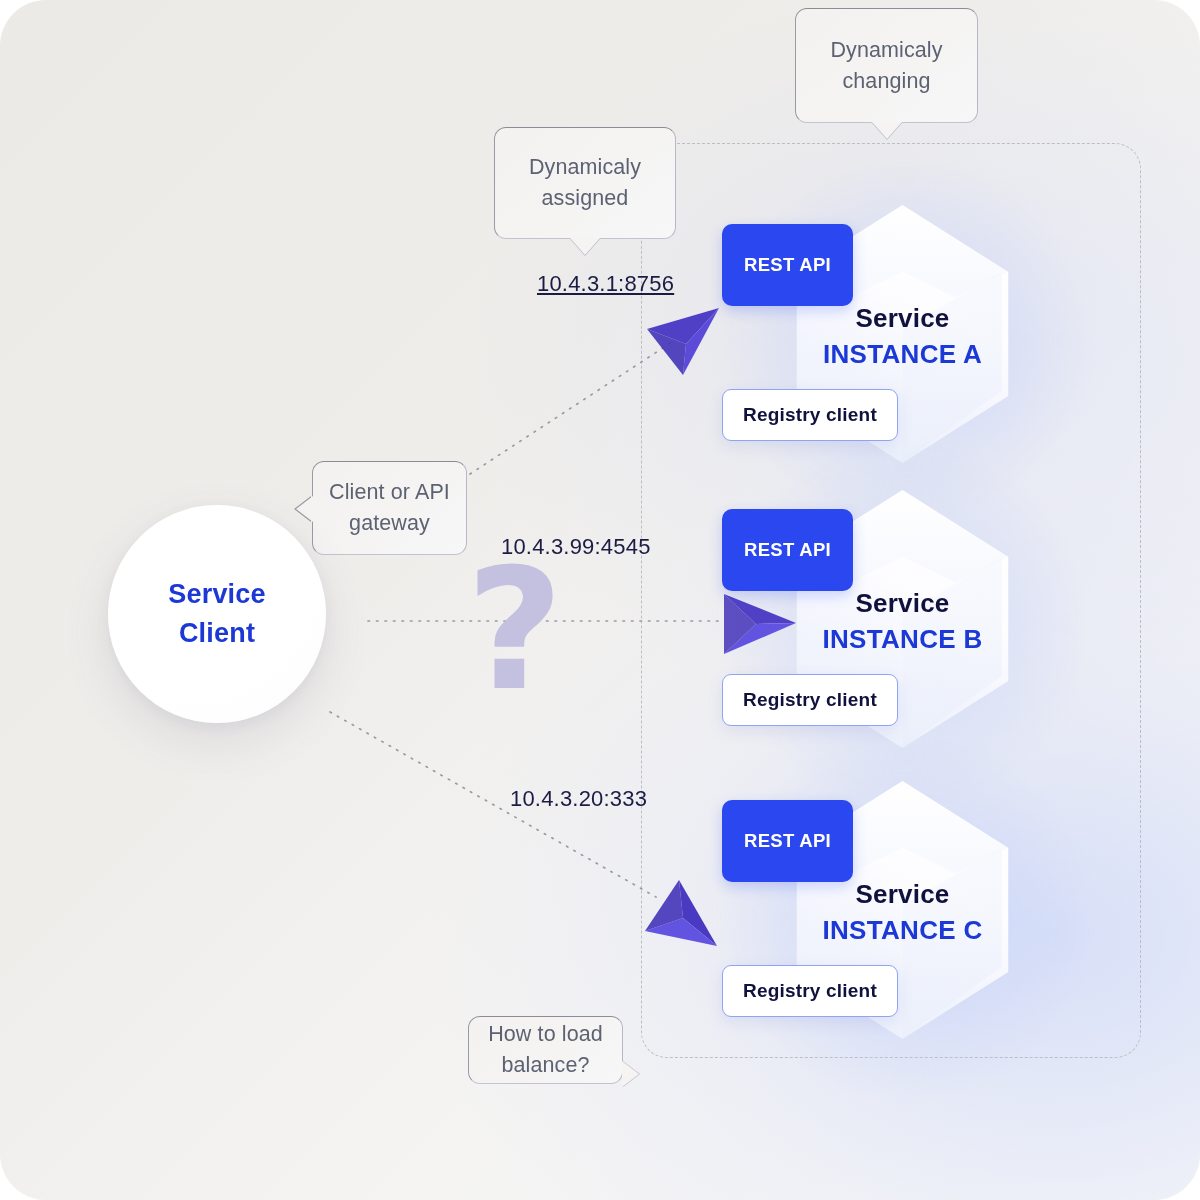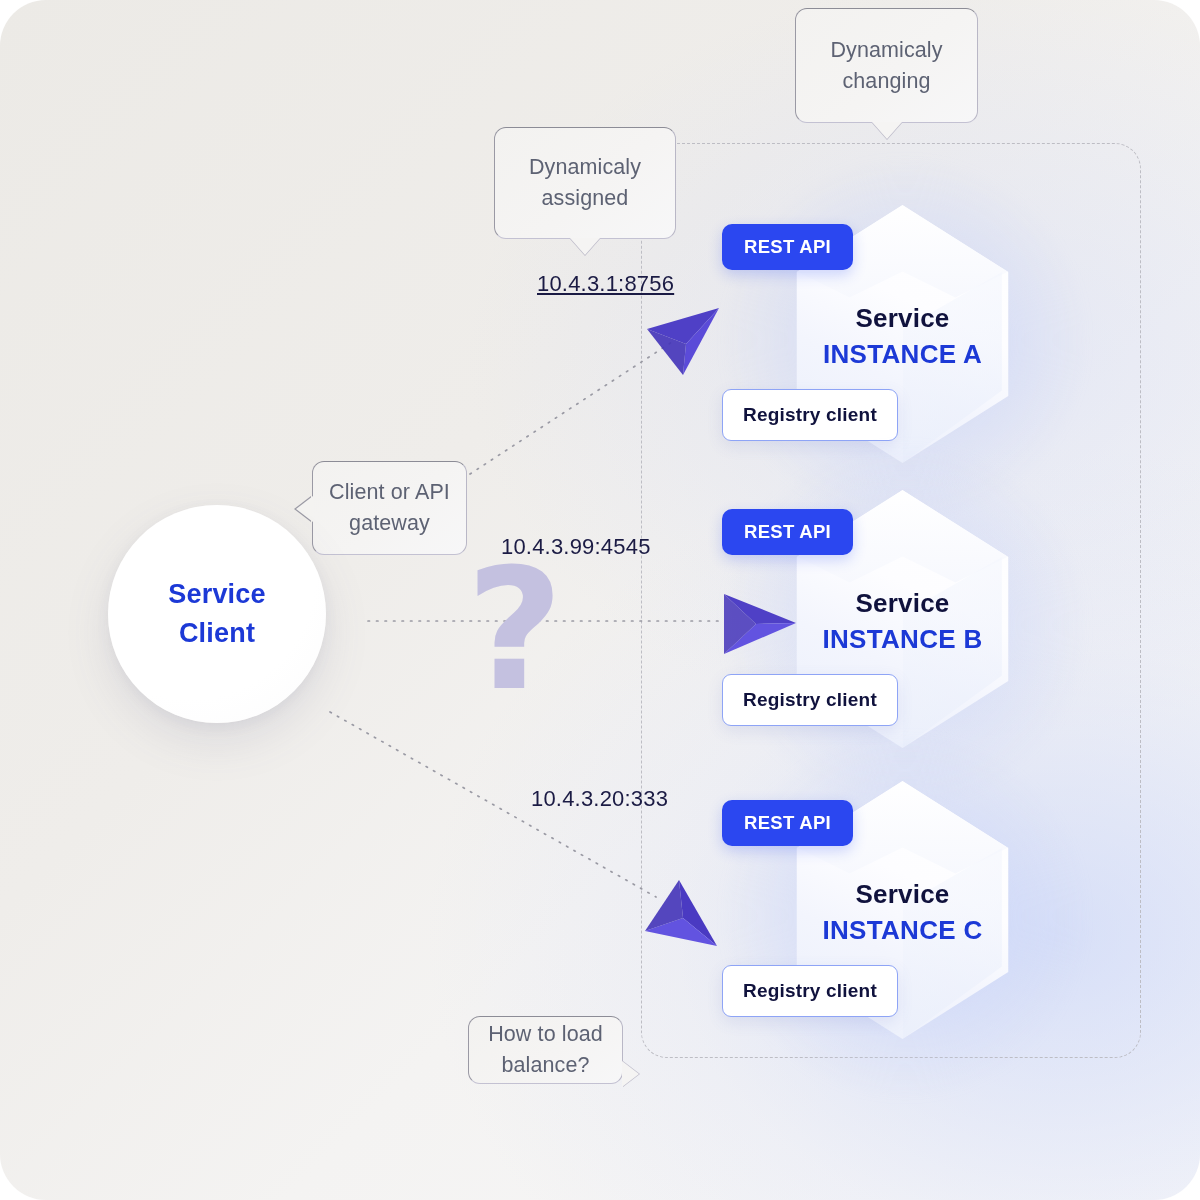--- a/index.html
+++ b/index.html
@@ -129,21 +129,21 @@
     position:absolute;left:0;top:96px;width:225px;
     text-align:center;
   }
   .hex-label .l1{display:block;color:#10123d;font-weight:bold;font-size:26px;line-height:35px;letter-spacing:.2px;}
   .hex-label .l2{display:block;color:#1c39d6;font-weight:bold;font-size:26px;line-height:36px;letter-spacing:.3px;}
 
   .rest-pill{
     position:absolute;left:2px;top:19px;
     background:#2b47f0;color:#ffffff;
     font-weight:bold;font-size:18.5px;letter-spacing:.3px;
-    padding:12px 22px;border-radius:10px;
+    padding:30px 22px;border-radius:10px;
     box-shadow:0 5px 14px rgba(43,71,240,.22);
   }
   .registry-box{
     position:absolute;left:2px;top:184px;
     background:#ffffff;color:#10123d;
     border:1.6px solid #8ea4f6;border-radius:9px;
     font-weight:bold;font-size:19px;letter-spacing:.2px;
     padding:14px 20px;
     box-shadow:0 5px 16px rgba(80,100,190,.12);
   }
@@ -189,21 +189,21 @@
 
   <div id="service-client">
     <span>Service</span>
     <span>Client</span>
   </div>
 
   <div id="question-mark">?</div>
 
   <div style="position:absolute;left:537px;top:271px;color:#1b1b44;font-size:22px;letter-spacing:.2px;text-decoration:underline;">10.4.3.1:8756</div>
   <div style="position:absolute;left:501px;top:534px;color:#1b1b44;font-size:22px;letter-spacing:.2px;">10.4.3.99:4545</div>
-  <div style="position:absolute;left:510px;top:786px;color:#1b1b44;font-size:22px;letter-spacing:.2px;margin-left:21px;">10.4.3.20:333</div>
+  <div style="position:absolute;left:510px;top:786px;color:#1b1b44;font-size:22px;letter-spacing:.2px;">10.4.3.20:333</div>
 
   <div class="instance" id="inst-a">
     <div class="hex-wrap">
       <div class="glow"></div>
       <div class="hex">
         <div class="hex-face-top"></div>
         <div class="hex-face-right"></div>
       </div>
       <div class="hex-label">
         <span class="l1">Service</span>

